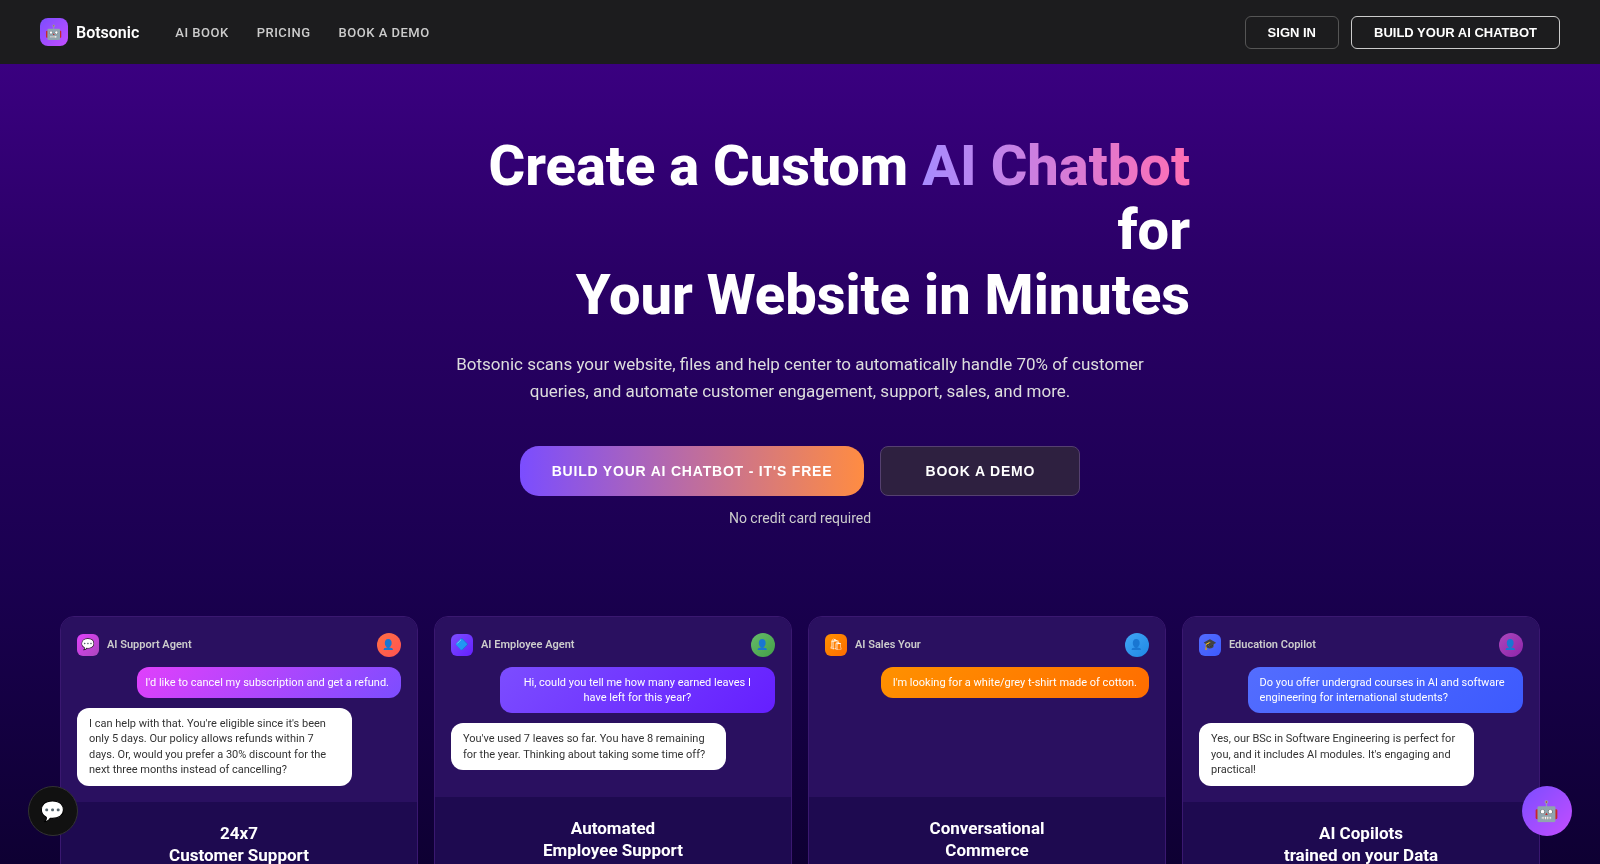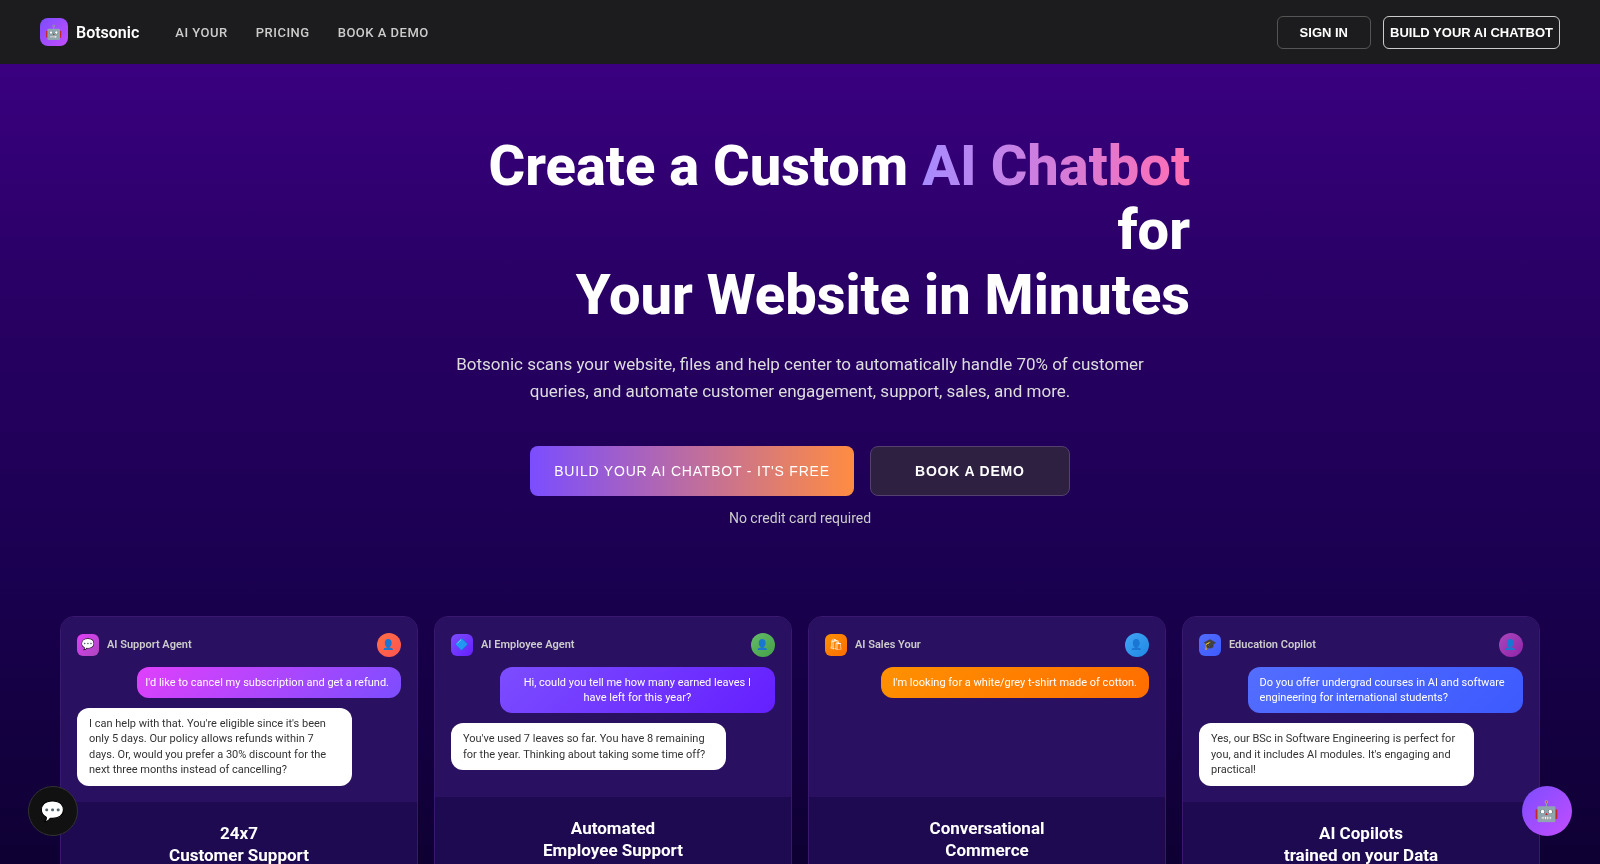--- a/index.html
+++ b/index.html
@@ -39,21 +39,21 @@
       padding: 8px 22px;
       border-radius: 6px;
       font-size: 13px;
       font-weight: 600;
       cursor: pointer;
     }
     .btn-build-nav {
       background: transparent;
       border: 1.5px solid #ccc;
       color: white;
-      padding: 8px 6px;
+      padding: 8px 22px;
       border-radius: 6px;
       font-size: 13px;
       font-weight: 600;
       cursor: pointer;
     }
 
     
     .hero {
       background: linear-gradient(180deg, #3a0080 0%, #2a0066 40%, #1a0050 100%);
       padding: 70px 40px 50px;
@@ -85,24 +85,24 @@
     .hero-buttons {
       display: flex;
       gap: 16px;
       justify-content: center;
       margin-bottom: 14px;
     }
     .btn-primary {
       background: linear-gradient(90deg, #7b4dff, #ff8c42);
       color: white;
       border: none;
-      padding: 16px 24px;
-      border-radius: 8px;
+      padding: 16px 32px;
+      border-radius: 19px;
       font-size: 14px;
-      font-weight: 400;
+      font-weight: 700;
       letter-spacing: 0.8px;
       cursor: pointer;
       min-width: 280px;
     }
     .btn-secondary {
       background: #2e2040;
       color: white;
       border: 1.5px solid #554070;
       padding: 16px 40px;
       border-radius: 8px;
@@ -244,21 +244,21 @@
 </head>
 <body>
 
 <nav>
   <div class="nav-left">
     <div class="nav-logo">
       <div class="logo-icon">🤖</div>
       <span class="logo-text">Botsonic</span>
     </div>
     <div class="nav-links">
-      <a class="nav-link">AI YOUR</a>
+      <a class="nav-link">AI BOOK</a>
       <a class="nav-link">PRICING</a>
       <a class="nav-link">BOOK A DEMO</a>
     </div>
   </div>
   <div class="nav-right">
     <button class="btn-signin">SIGN IN</button>
     <button class="btn-build-nav">BUILD YOUR AI CHATBOT</button>
   </div>
 </nav>
 

